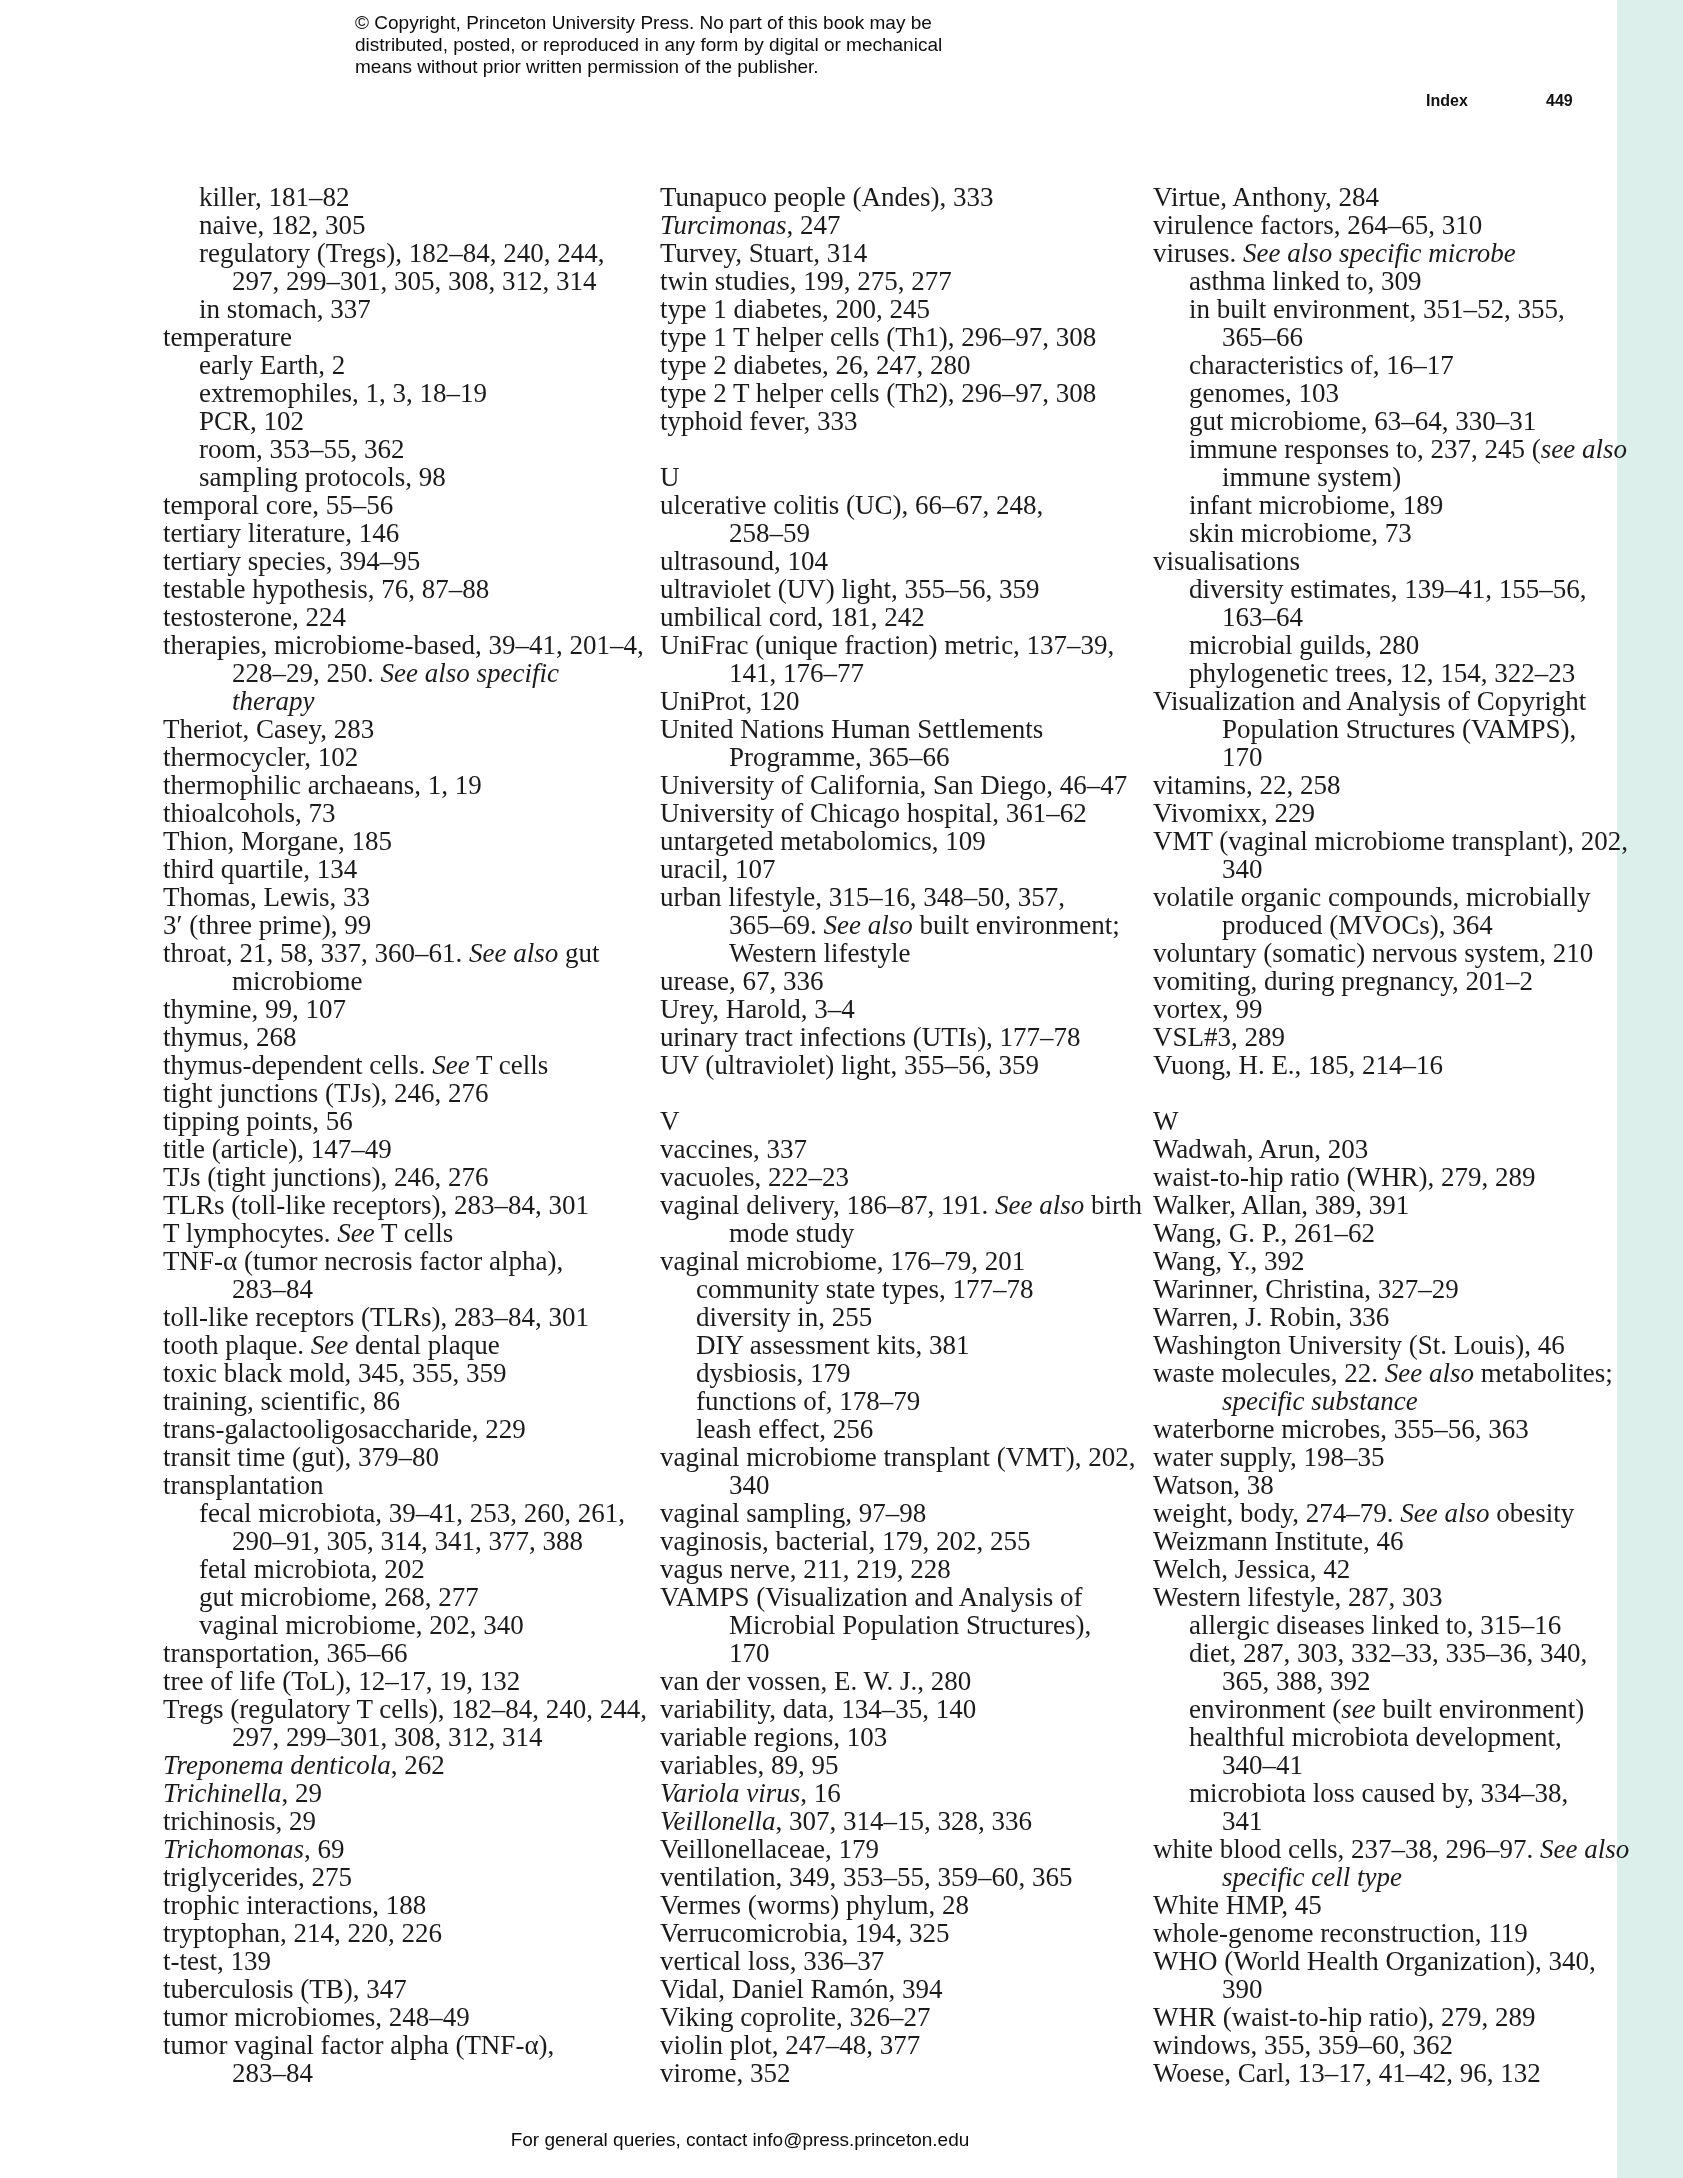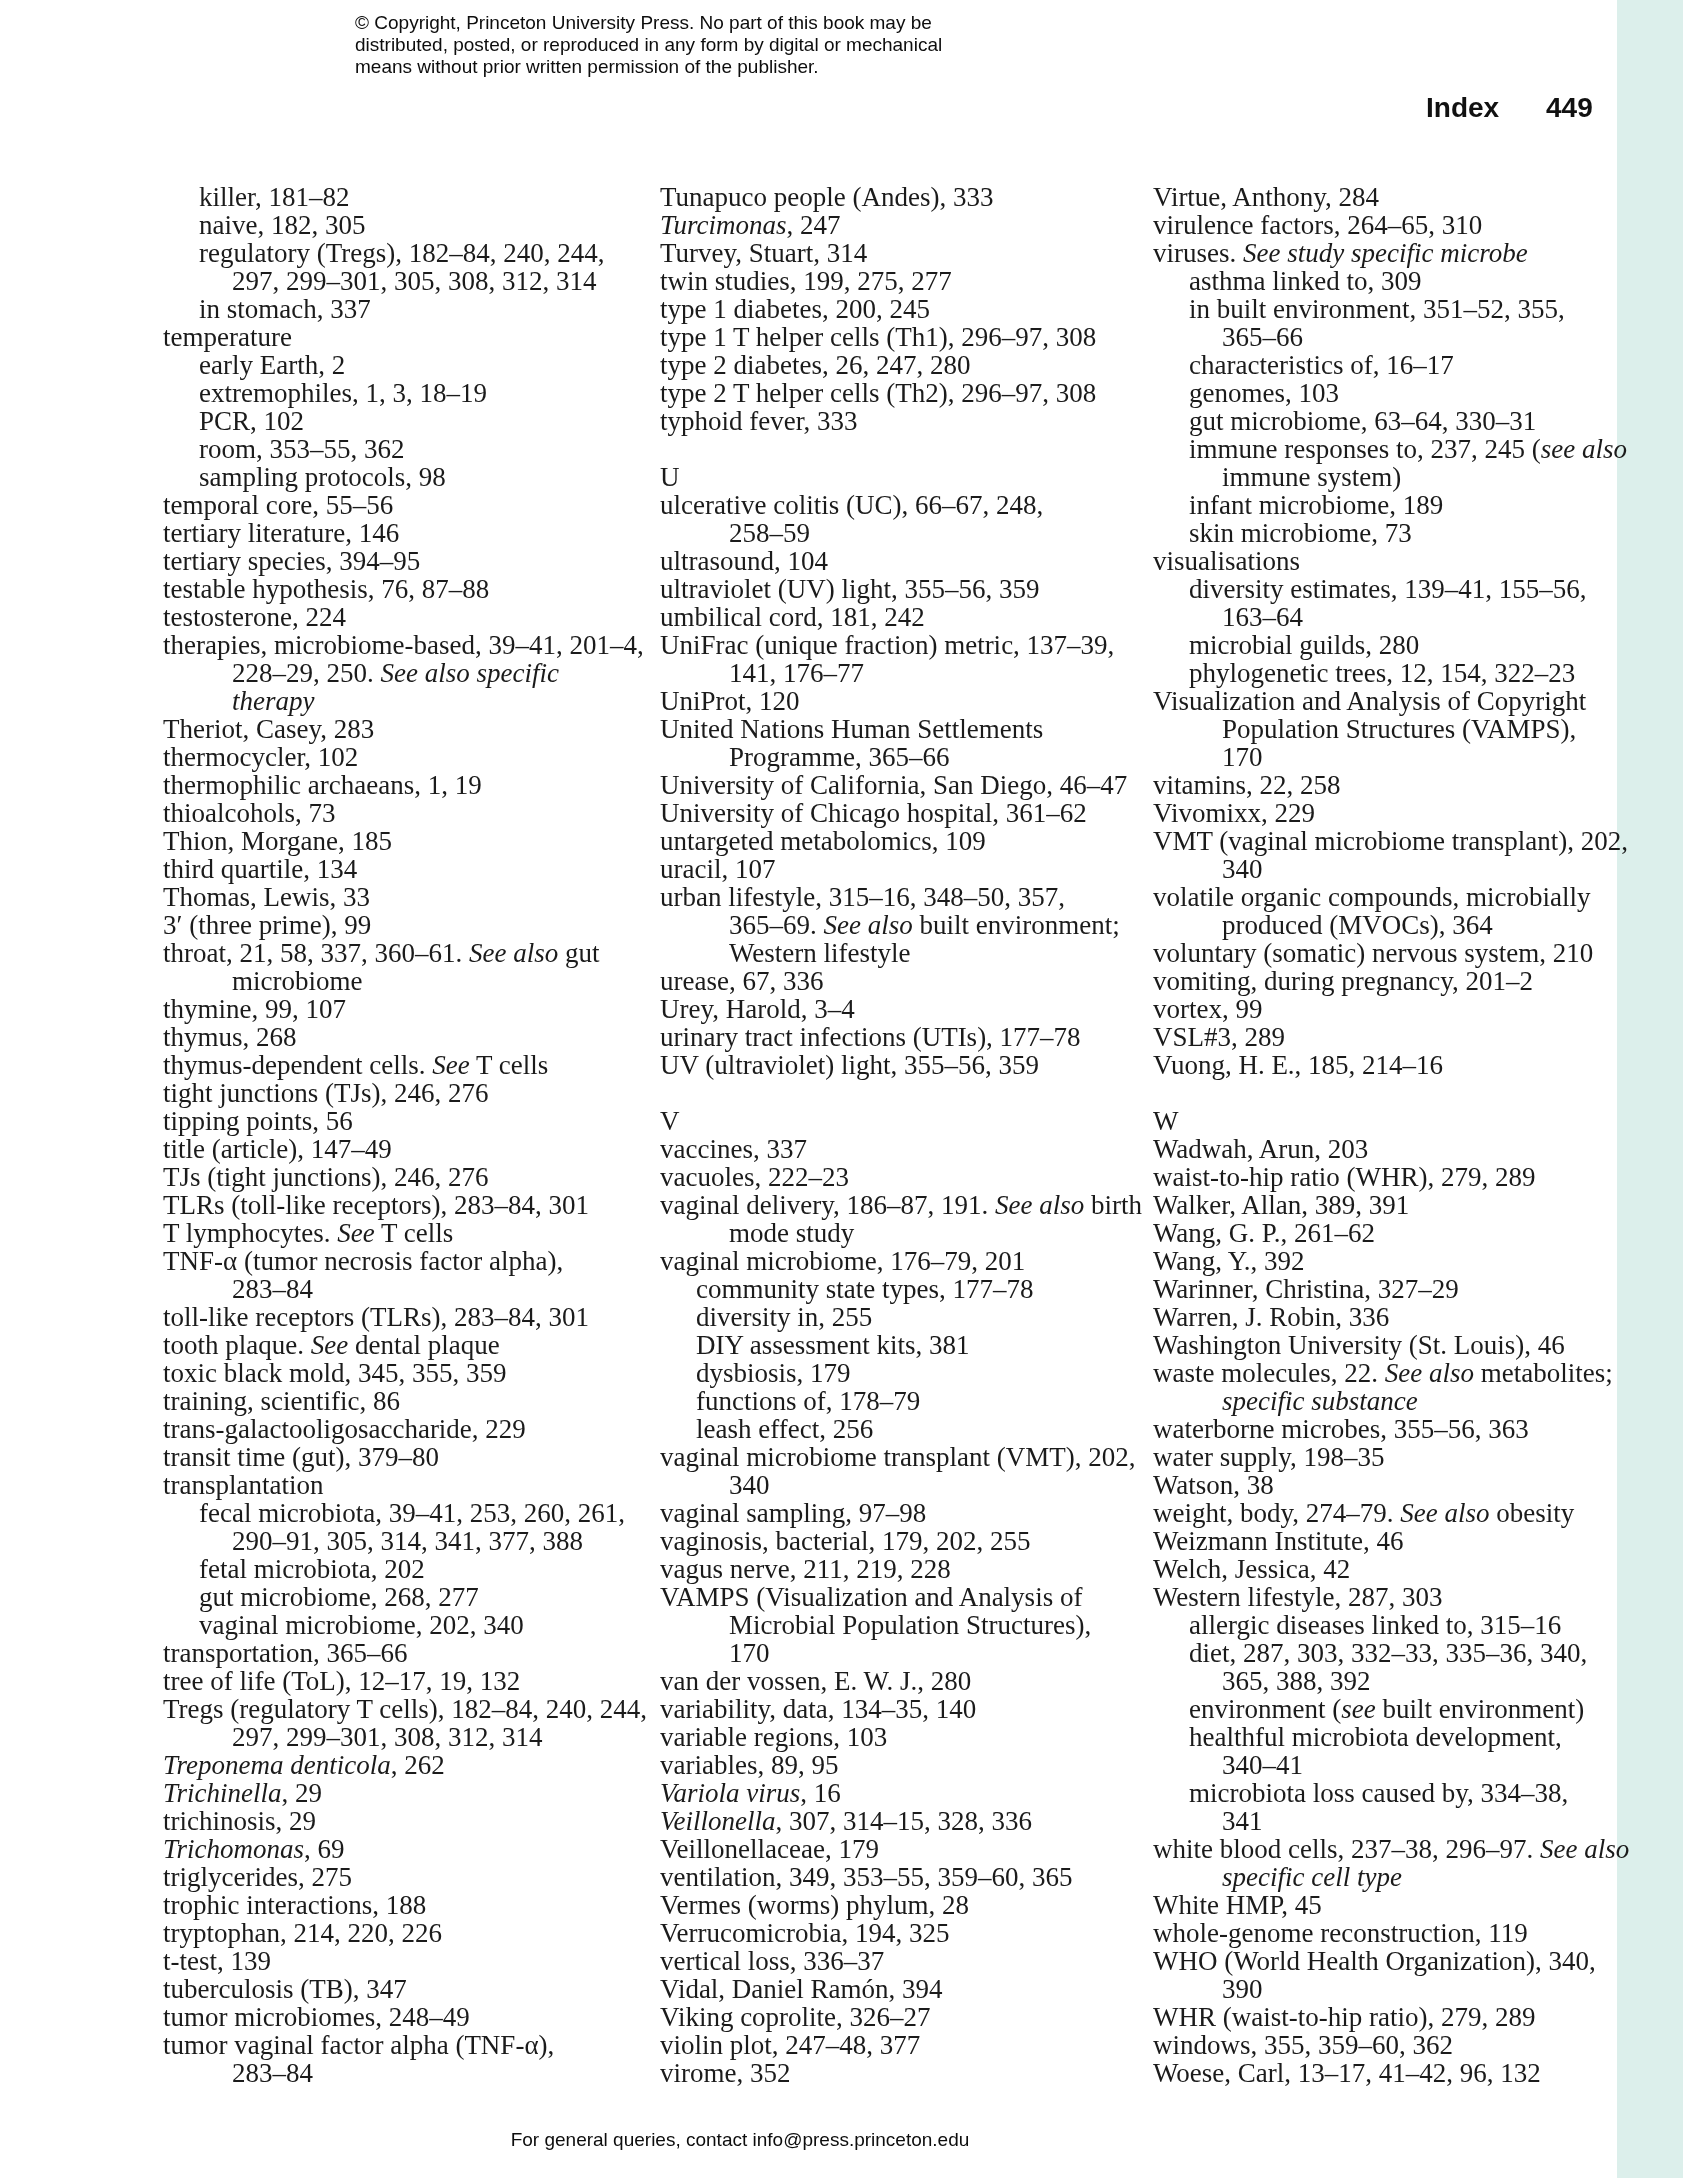--- a/index.html
+++ b/index.html
@@ -16,21 +16,21 @@
     width:66px;height:2178px;
   }
   .copyright{
     position:absolute;left:355px;top:12px;
     font-family:"Liberation Sans", sans-serif;
     font-size:19px;line-height:22px;color:#0d0d0d;
   }
   .pagehead{
     position:absolute;top:92px;left:0;width:1683px;height:26px;
     font-family:"Liberation Sans", sans-serif;
-    font-weight:bold;font-size:28px;color:#111;
+    font-weight:bold;font-size:16px;color:#111;
   }
   .pagehead .ptitle{position:absolute;left:1426px;top:0;}
   .pagehead .pnum{position:absolute;left:1546px;top:0;}
   .col{
     position:absolute;top:183px;
     width:465px;
     font-size:27px;
   }
   .line{
     height:28px;line-height:28px;
@@ -197,21 +197,21 @@
     <div class="line ind0"><span>Verrucomicrobia, 194, 325</span></div>
     <div class="line ind0"><span>vertical loss, 336–37</span></div>
     <div class="line ind0"><span>Vidal, Daniel Ramón, 394</span></div>
     <div class="line ind0"><span>Viking coprolite, 326–27</span></div>
     <div class="line ind0"><span>violin plot, 247–48, 377</span></div>
     <div class="line ind0"><span>virome, 352</span></div>
   </div>
 <div class="col" id="col3" style="left:1153px">
     <div class="line ind0"><span>Virtue, Anthony, 284</span></div>
     <div class="line ind0"><span>virulence factors, 264–65, 310</span></div>
-    <div class="line ind0"><span>viruses. </span><i>See study specific microbe</i></div>
+    <div class="line ind0"><span>viruses. </span><i>See also specific microbe</i></div>
     <div class="line ind1"><span>asthma linked to, 309</span></div>
     <div class="line ind1"><span>in built environment, 351–52, 355,</span></div>
     <div class="line ind2"><span>365–66</span></div>
     <div class="line ind1"><span>characteristics of, 16–17</span></div>
     <div class="line ind1"><span>genomes, 103</span></div>
     <div class="line ind1"><span>gut microbiome, 63–64, 330–31</span></div>
     <div class="line ind1"><span>immune responses to, 237, 245 (</span><i>see also</i></div>
     <div class="line ind2"><span>immune system)</span></div>
     <div class="line ind1"><span>infant microbiome, 189</span></div>
     <div class="line ind1"><span>skin microbiome, 73</span></div>

